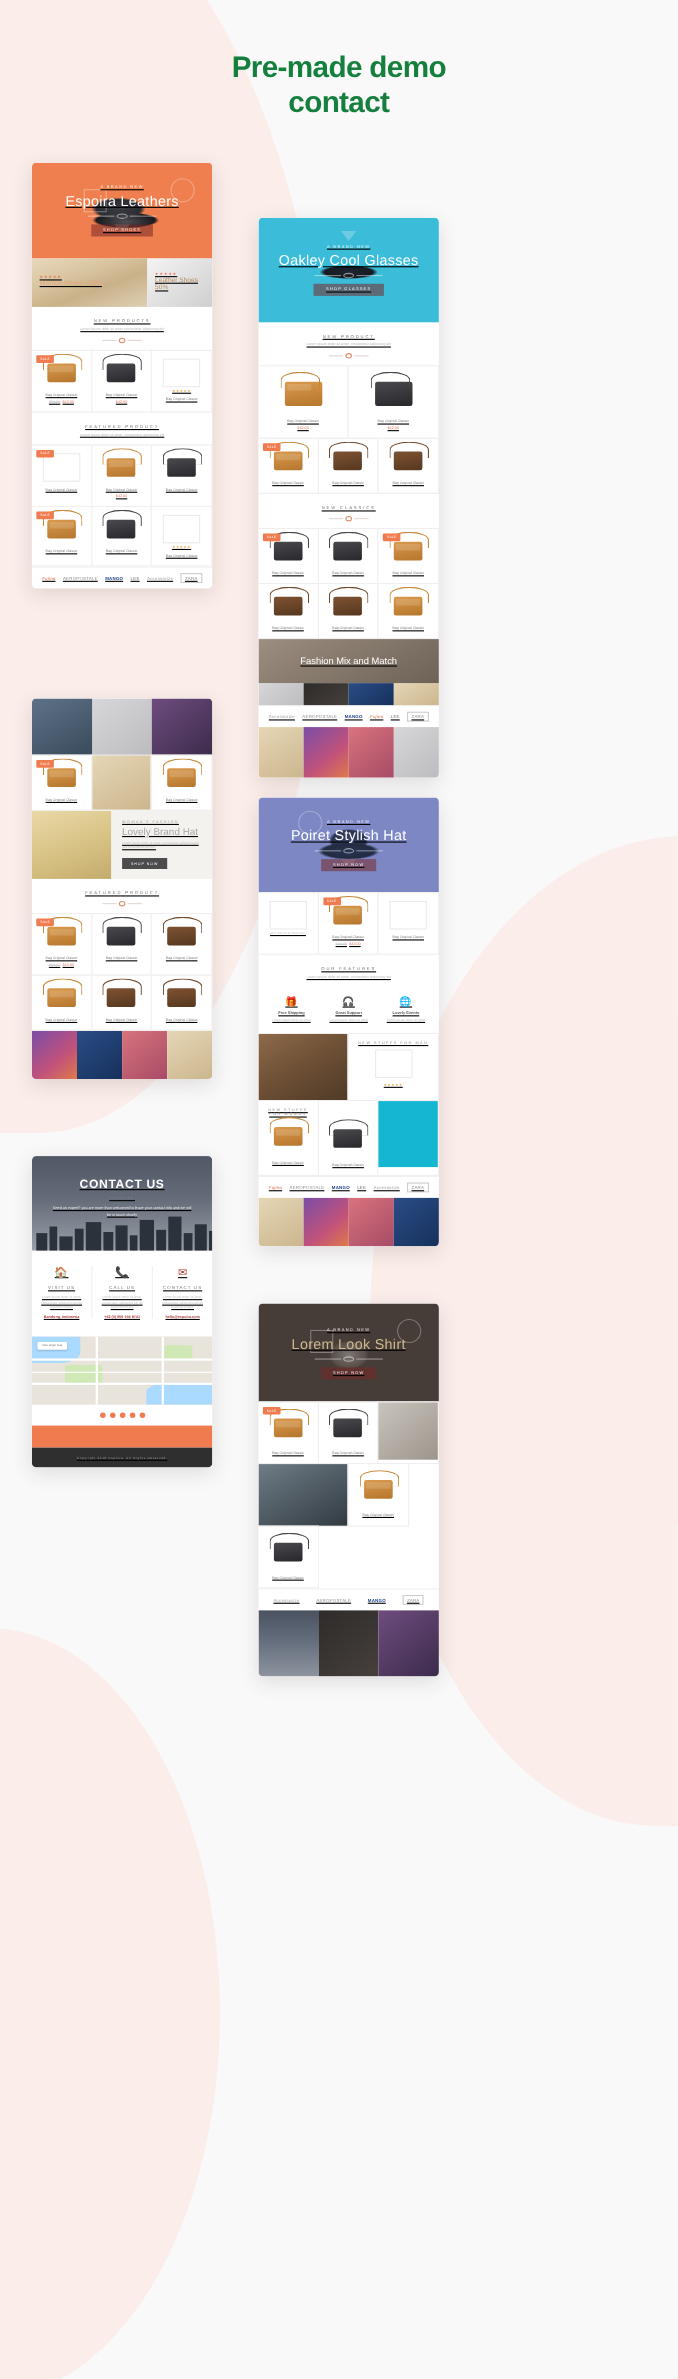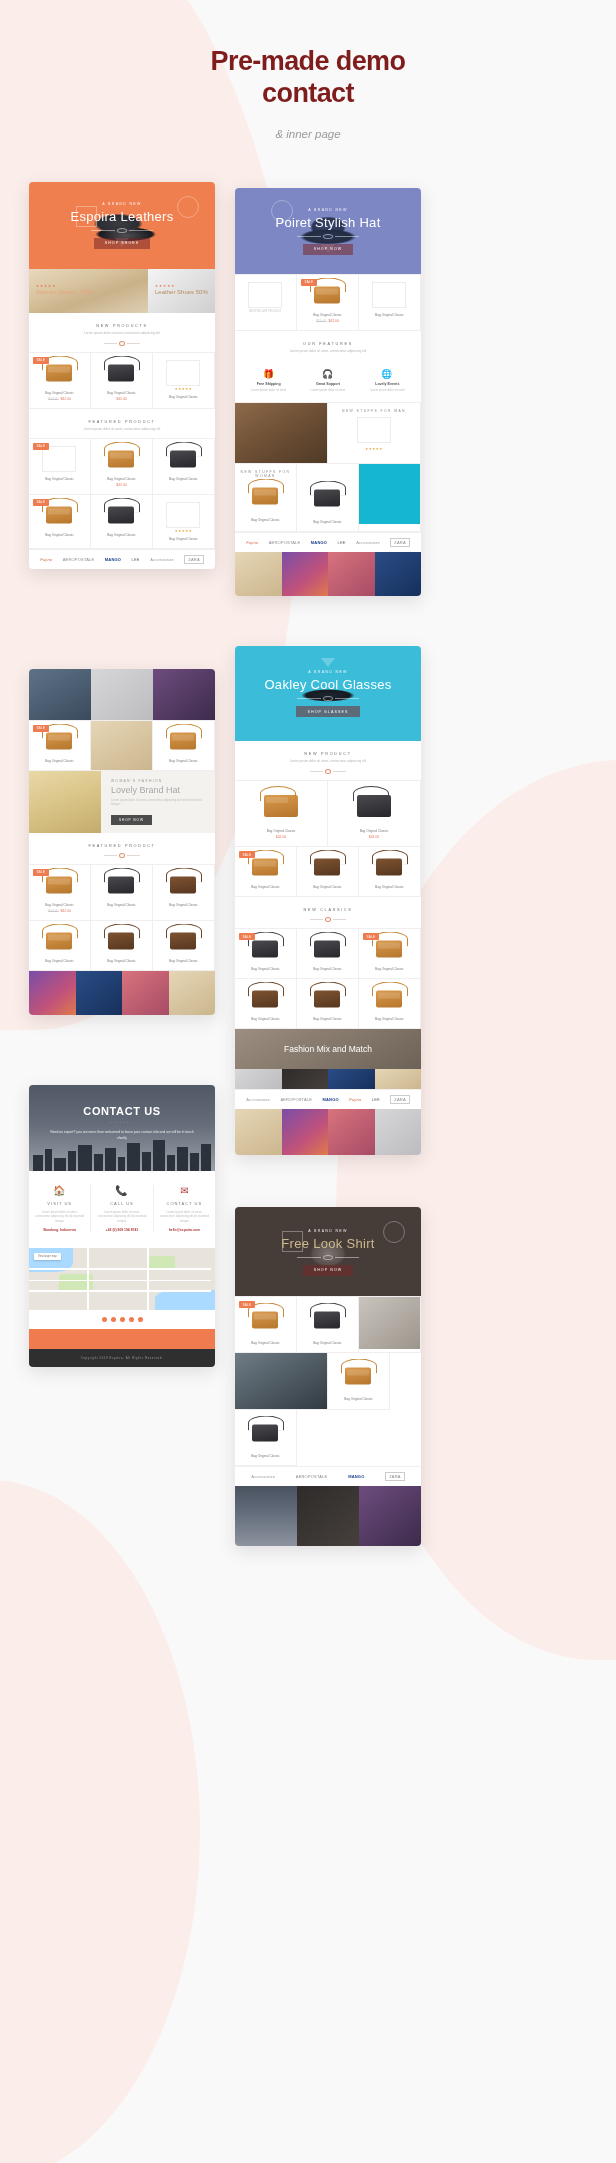--- a/index.html
+++ b/index.html
@@ -29,45 +29,46 @@
     width:420px; height:700px;
     background:#fbeeea;
     border-radius:0 50% 50% 0 / 0 50% 50% 0;
     z-index:0;
   }
   .page { position:relative; z-index:2; }
 
   
   header { padding:46px 0 0; text-align:center; }
   .page-title {
-    font-size:27px; font-weight:bold; color:#7f1d1d;
+    font-size:27px; font-weight:bold; color:#15803d;
     line-height:1.18; letter-spacing:-0.6px;
   }
   .page-sub {
     margin-top:16px; font-size:11.5px; font-style:italic;
     color:#9a9a9a; line-height:1.55;
   }
 
   
   .grid {
     position:relative;
     margin-top:38px;
     padding:0 28px;
   }
   .col { position:absolute; width:182px; }
   .col-left { left:29px; }
   .col-right { left:235px; }
 
   .demo {
-    width:186px;
+    width:164px;
     background:#ffffff;
     border-radius:4px;
     box-shadow:0 5px 18px rgba(40,30,30,.13);
     overflow:hidden;
     margin-bottom:18px;
+    text-decoration:underline;
   }
 
   
   .hero { position:relative; height:87px; overflow:hidden; }
   .hero .deco-sq {
     position:absolute; left:47px; top:24px; width:21px; height:21px;
     border:1px solid rgba(255,255,255,.33);
   }
   .hero .deco-ci {
     position:absolute; right:16px; top:14px; width:22px; height:22px;
@@ -356,21 +357,20 @@
 <div class="bg-blob3"></div>
 
 <div class="page">
 
   <header>
     <div class="page-title">
       <div>Pre-made demo</div>
       <div>contact</div>
     </div>
     <div class="page-sub">
-      <div>&amp; inner page</div>
     </div>
   </header>
 
   <div class="grid">
 
     <div class="col col-left" style="top:0;">
 
       <div class="demo">
 
         <div class="hero ph-shoe-hero" style="background-color:#ef7f4e;">
@@ -664,20 +664,155 @@
         <div class="orange-bar"></div>
         <div class="footer-bar">
           <span>Copyright 2018 Espoira. All Rights Reserved.</span>
         </div>
       </div>
 
     </div>
 
     <div class="col col-right" style="top:0;">
 
+      <div class="demo" style="margin-top:50px;">
+        <div class="hero ph-glass-hero" style="background-color:#3bbcd8; height:95px;">
+          <div class="deco-tri" style="top:12px;"></div>
+          <div class="hero-inner">
+            <div class="hero-kicker">A BRAND NEW</div>
+            <div class="hero-title">Oakley Cool Glasses</div>
+            <div class="hero-orn">
+                <span></span>
+              </div>
+            <div class="hero-btn">SHOP GLASSES</div>
+          </div>
+        </div>
+
+        <div class="sec-head">
+          <div class="sec-kicker">NEW PRODUCT</div>
+          <div class="sec-desc">Lorem ipsum dolor sit amet, consectetur adipiscing elit</div>
+          <div class="sec-orn">
+              <span></span>
+            </div>
+        </div>
+
+        <div class="pgrid">
+          <div class="pcell c2">
+            <div class="pimg" style="height:38px;">
+                <div class="bag bag-tan" style="width:34px;height:22px;"></div>
+              </div>
+            <div class="pname">Bag Original Classic</div>
+            <div class="pprice"><span class="new">$42.00</span></div>
+          </div>
+          <div class="pcell c2">
+            <div class="pimg" style="height:38px;">
+                <div class="bag bag-dark" style="width:34px;height:22px;"></div>
+              </div>
+            <div class="pname">Bag Original Classic</div>
+            <div class="pprice"><span class="new">$42.00</span></div>
+          </div>
+          <div class="pcell c3">
+            <div class="badge sale">SALE</div>
+            <div class="pimg">
+                <div class="bag bag-tan"></div>
+              </div>
+            <div class="pname">Bag Original Classic</div>
+          </div>
+          <div class="pcell c3">
+            <div class="pimg">
+                <div class="bag bag-brown"></div>
+              </div>
+            <div class="pname">Bag Original Classic</div>
+          </div>
+          <div class="pcell c3">
+            <div class="pimg">
+                <div class="bag bag-brown"></div>
+              </div>
+            <div class="pname">Bag Original Classic</div>
+          </div>
+        </div>
+
+        <div class="sec-head">
+          <div class="sec-kicker">NEW CLASSICS</div>
+          <div class="sec-orn">
+              <span></span>
+            </div>
+        </div>
+
+        <div class="pgrid">
+          <div class="pcell c3">
+            <div class="badge sale">SALE</div>
+            <div class="pimg">
+                <div class="bag bag-dark"></div>
+              </div>
+            <div class="pname">Bag Original Classic</div>
+          </div>
+          <div class="pcell c3">
+            <div class="pimg">
+                <div class="bag bag-dark"></div>
+              </div>
+            <div class="pname">Bag Original Classic</div>
+          </div>
+          <div class="pcell c3">
+            <div class="badge sale">SALE</div>
+            <div class="pimg">
+                <div class="bag bag-tan"></div>
+              </div>
+            <div class="pname">Bag Original Classic</div>
+          </div>
+          <div class="pcell c3">
+            <div class="pimg">
+                <div class="bag bag-brown"></div>
+              </div>
+            <div class="pname">Bag Original Classic</div>
+          </div>
+          <div class="pcell c3">
+            <div class="pimg">
+                <div class="bag bag-brown"></div>
+              </div>
+            <div class="pname">Bag Original Classic</div>
+          </div>
+          <div class="pcell c3">
+            <div class="pimg">
+                <div class="bag bag-tan"></div>
+              </div>
+            <div class="pname">Bag Original Classic</div>
+          </div>
+        </div>
+
+        <div class="action" style="height:40px;background:linear-gradient(150deg,#9c8e80,#6d6257);">
+          <div class="action-in">
+            <div class="action-h" style="font-size:8.5px;">Fashion Mix and Match</div>
+          </div>
+        </div>
+
+        <div class="strip" style="height:20px;">
+          <div class="ph-grey"></div>
+          <div class="ph-dark"></div>
+          <div class="ph-blue2"></div>
+          <div class="ph-sand"></div>
+        </div>
+
+        <div class="brands">
+          <span class="brand b5">Accessorize</span>
+          <span class="brand b2">AEROPOSTALE</span>
+          <span class="brand b3">MANGO</span>
+          <span class="brand b1">Fujino</span>
+          <span class="brand b4">LEE</span>
+          <span class="brand b6">ZARA</span>
+        </div>
+
+        <div class="strip" style="height:46px;">
+          <div class="ph-sand"></div>
+          <div class="ph-neon"></div>
+          <div class="ph-pink"></div>
+          <div class="ph-grey"></div>
+        </div>
+      </div>
+
       <div class="demo" style="margin-top:6px;">
         <div class="hero ph-hat-hero" style="background-color:#7c87c4;">
           <div class="deco-ci" style="left:36px;right:auto;top:12px;"></div>
           <div class="deco-tri"></div>
           <div class="hero-inner">
             <div class="hero-kicker">A BRAND NEW</div>
             <div class="hero-title">Poiret Stylish Hat</div>
             <div class="hero-orn">
                 <span></span>
               </div>
@@ -775,162 +910,27 @@
         </div>
 
         <div class="strip">
           <div class="ph-sand"></div>
           <div class="ph-neon"></div>
           <div class="ph-pink"></div>
           <div class="ph-blue2"></div>
         </div>
       </div>
 
-      <div class="demo" style="margin-top:50px;">
-        <div class="hero ph-glass-hero" style="background-color:#3bbcd8; height:95px;">
-          <div class="deco-tri" style="top:12px;"></div>
-          <div class="hero-inner">
-            <div class="hero-kicker">A BRAND NEW</div>
-            <div class="hero-title">Oakley Cool Glasses</div>
-            <div class="hero-orn">
-                <span></span>
-              </div>
-            <div class="hero-btn">SHOP GLASSES</div>
-          </div>
-        </div>
-
-        <div class="sec-head">
-          <div class="sec-kicker">NEW PRODUCT</div>
-          <div class="sec-desc">Lorem ipsum dolor sit amet, consectetur adipiscing elit</div>
-          <div class="sec-orn">
-              <span></span>
-            </div>
-        </div>
-
-        <div class="pgrid">
-          <div class="pcell c2">
-            <div class="pimg" style="height:38px;">
-                <div class="bag bag-tan" style="width:34px;height:22px;"></div>
-              </div>
-            <div class="pname">Bag Original Classic</div>
-            <div class="pprice"><span class="new">$42.00</span></div>
-          </div>
-          <div class="pcell c2">
-            <div class="pimg" style="height:38px;">
-                <div class="bag bag-dark" style="width:34px;height:22px;"></div>
-              </div>
-            <div class="pname">Bag Original Classic</div>
-            <div class="pprice"><span class="new">$42.00</span></div>
-          </div>
-          <div class="pcell c3">
-            <div class="badge sale">SALE</div>
-            <div class="pimg">
-                <div class="bag bag-tan"></div>
-              </div>
-            <div class="pname">Bag Original Classic</div>
-          </div>
-          <div class="pcell c3">
-            <div class="pimg">
-                <div class="bag bag-brown"></div>
-              </div>
-            <div class="pname">Bag Original Classic</div>
-          </div>
-          <div class="pcell c3">
-            <div class="pimg">
-                <div class="bag bag-brown"></div>
-              </div>
-            <div class="pname">Bag Original Classic</div>
-          </div>
-        </div>
-
-        <div class="sec-head">
-          <div class="sec-kicker">NEW CLASSICS</div>
-          <div class="sec-orn">
-              <span></span>
-            </div>
-        </div>
-
-        <div class="pgrid">
-          <div class="pcell c3">
-            <div class="badge sale">SALE</div>
-            <div class="pimg">
-                <div class="bag bag-dark"></div>
-              </div>
-            <div class="pname">Bag Original Classic</div>
-          </div>
-          <div class="pcell c3">
-            <div class="pimg">
-                <div class="bag bag-dark"></div>
-              </div>
-            <div class="pname">Bag Original Classic</div>
-          </div>
-          <div class="pcell c3">
-            <div class="badge sale">SALE</div>
-            <div class="pimg">
-                <div class="bag bag-tan"></div>
-              </div>
-            <div class="pname">Bag Original Classic</div>
-          </div>
-          <div class="pcell c3">
-            <div class="pimg">
-                <div class="bag bag-brown"></div>
-              </div>
-            <div class="pname">Bag Original Classic</div>
-          </div>
-          <div class="pcell c3">
-            <div class="pimg">
-                <div class="bag bag-brown"></div>
-              </div>
-            <div class="pname">Bag Original Classic</div>
-          </div>
-          <div class="pcell c3">
-            <div class="pimg">
-                <div class="bag bag-tan"></div>
-              </div>
-            <div class="pname">Bag Original Classic</div>
-          </div>
-        </div>
-
-        <div class="action" style="height:40px;background:linear-gradient(150deg,#9c8e80,#6d6257);">
-          <div class="action-in">
-            <div class="action-h" style="font-size:8.5px;">Fashion Mix and Match</div>
-          </div>
-        </div>
-
-        <div class="strip" style="height:20px;">
-          <div class="ph-grey"></div>
-          <div class="ph-dark"></div>
-          <div class="ph-blue2"></div>
-          <div class="ph-sand"></div>
-        </div>
-
-        <div class="brands">
-          <span class="brand b5">Accessorize</span>
-          <span class="brand b2">AEROPOSTALE</span>
-          <span class="brand b3">MANGO</span>
-          <span class="brand b1">Fujino</span>
-          <span class="brand b4">LEE</span>
-          <span class="brand b6">ZARA</span>
-        </div>
-
-        <div class="strip" style="height:46px;">
-          <div class="ph-sand"></div>
-          <div class="ph-neon"></div>
-          <div class="ph-pink"></div>
-          <div class="ph-grey"></div>
-        </div>
-      </div>
-
       <div class="demo" style="margin-top:52px;">
         <div class="hero ph-shirt-hero" style="background-color:#463c38; height:90px;">
           <div class="deco-sq"></div>
           <div class="deco-ci"></div>
           <div class="hero-inner">
             <div class="hero-kicker">A BRAND NEW</div>
-            <div class="hero-title" style="color:#cbb98d;">Free Look Shirt</div>
+            <div class="hero-title" style="color:#cbb98d;">Lorem Look Shirt</div>
             <div class="hero-orn">
                 <span></span>
               </div>
             <div class="hero-btn">SHOP NOW</div>
           </div>
         </div>
 
         <div class="pgrid">
           <div class="pcell c3">
             <div class="badge sale">SALE</div>

